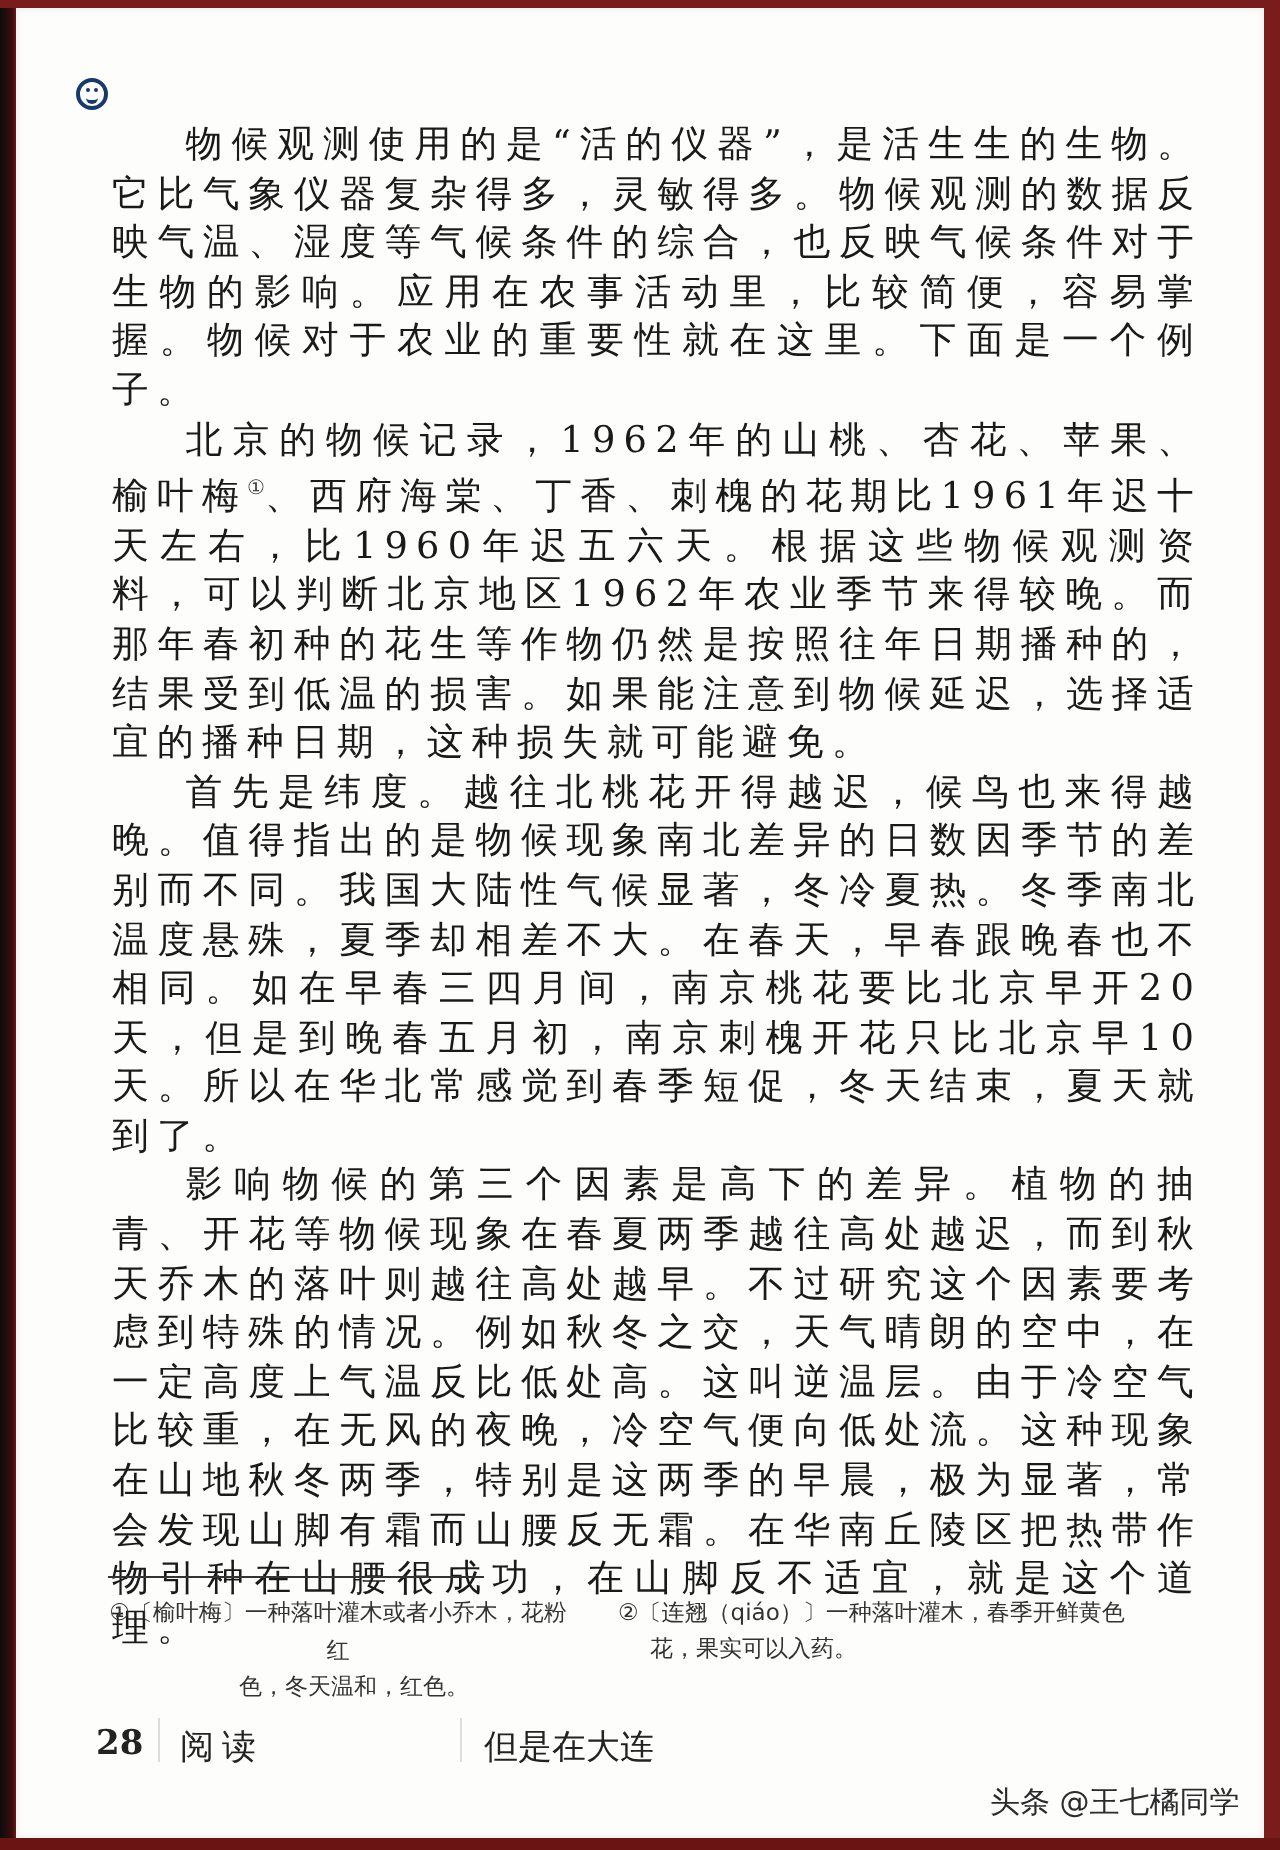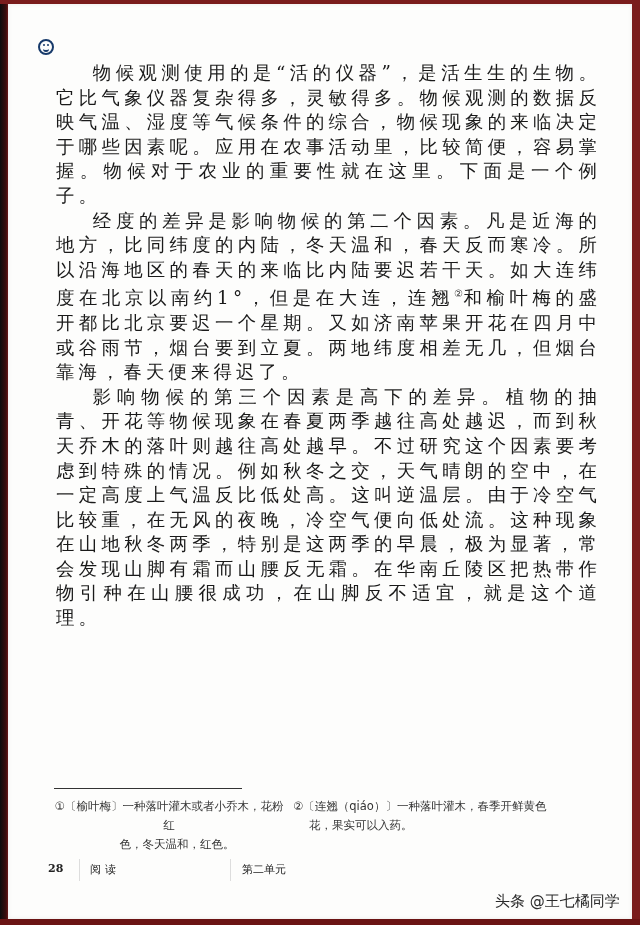--- a/index.html
+++ b/index.html
@@ -33,23 +33,23 @@
     letter-spacing:4.1px; text-align:justify;
   }
   .body-text p { margin:0; text-indent:2em; }
   .body-text sup { font-size:10px; letter-spacing:0; vertical-align:7px; color:#444; }
   .fn-rule { position:absolute; left:54px; top:788px; width:188px; height:1px; background:#333; }
   .footnotes {
     position:absolute; top:797px; font-size:11.5px; line-height:19px; color:#333;
     font-family:"DejaVu Sans", "Liberation Sans", sans-serif;
   }
   .fn1 { left:54px; width:230px;text-align:center; }
-  .fn2 { left:293px; width:270px; }
+  .fn2 { left:309px; width:270px; }
   .fn .cont { padding-left:16px;font-family:Liberation Mono, monospace; }
-  .footer { position:absolute; top:862px; font-size:11px; color:#222; }
+  .footer { position:absolute; top:862px; font-size:17px; color:#222; }
   .pg-num { left:48px; font-weight:bold; }
   .sep { position:absolute; top:859px; width:1px; height:22px; background:#ddd; }
   .sep1 { left:79px; } .sep2 { left:230px; }
   .pg-section { left:90px; letter-spacing:4px;font-family:Liberation Serif, serif; }
   .pg-unit { left:242px; }
   .watermark {
     position:absolute; left:495px; top:892px; font-size:15px; color:#2b2b2b;
     font-family:"DejaVu Sans", "Liberation Sans", sans-serif;
     text-shadow:0 0 2px #fff;
   }
@@ -64,36 +64,37 @@
 
 <div class="page">
   <div class="logo">
     <span class="eye l"></span>
       <span class="eye r"></span>
       <span class="mouth"></span>
   </div>
 </div>
 
 <div class="body-text">
-  <p>物候观测使用的是“活的仪器”，是活生生的生物。它比气象仪器复杂得多，灵敏得多。物候观测的数据反映气温、湿度等气候条件的综合，物候现象的来临决定于哪些因素呢。应用在农事活动里，比较简便，容易掌握。物候对于农业的重要性就在这里。下面是一个例子。</p>
-  <p><span>经度的差异是影响物候的第二个因素。凡是近海的地方，比同纬度的内陆，冬天温和，春天反而寒冷。所以沿海地区的春天的来临比内陆要迟若干天。如大连纬度在北京以南约1°，但是在大连，连翘</span><sup>②</sup><span>和榆叶梅的盛开都比北京要迟一个星期。又如济南苹果开花在四月中或谷雨节，烟台要到立夏。两地纬度相差无几，但烟台靠海，春天便来得迟了。</span></p>
+  <p>物候观测使用的是“活的仪器”，是活生生的生物。它比气象仪器复杂得多，灵敏得多。物候观测的数据反映气温、湿度等气候条件的综合，也反映气候条件对于生物的影响。应用在农事活动里，比较简便，容易掌握。物候对于农业的重要性就在这里。下面是一个例子。</p>
+  <p><span>北京的物候记录，1962年的山桃、杏花、苹果、榆叶梅</span><sup>①</sup><span>、西府海棠、丁香、刺槐的花期比1961年迟十天左右，比1960年迟五六天。根据这些物候观测资料，可以判断北京地区1962年农业季节来得较晚。而那年春初种的花生等作物仍然是按照往年日期播种的，结果受到低温的损害。如果能注意到物候延迟，选择适宜的播种日期，这种损失就可能避免。</span></p>
+  <p>首先是纬度。越往北桃花开得越迟，候鸟也来得越晚。值得指出的是物候现象南北差异的日数因季节的差别而不同。我国大陆性气候显著，冬冷夏热。冬季南北温度悬殊，夏季却相差不大。在春天，早春跟晚春也不相同。如在早春三四月间，南京桃花要比北京早开20天，但是到晚春五月初，南京刺槐开花只比北京早10天。所以在华北常感觉到春季短促，冬天结束，夏天就到了。</p>
   <p>影响物候的第三个因素是高下的差异。植物的抽青、开花等物候现象在春夏两季越往高处越迟，而到秋天乔木的落叶则越往高处越早。不过研究这个因素要考虑到特殊的情况。例如秋冬之交，天气晴朗的空中，在一定高度上气温反比低处高。这叫逆温层。由于冷空气比较重，在无风的夜晚，冷空气便向低处流。这种现象在山地秋冬两季，特别是这两季的早晨，极为显著，常会发现山脚有霜而山腰反无霜。在华南丘陵区把热带作物引种在山腰很成功，在山脚反不适宜，就是这个道理。</p>
 
 </div>
 
 <div class="fn-rule"></div>
 
 <div class="footnotes fn fn1">
   <div>①〔榆叶梅〕一种落叶灌木或者小乔木，花粉红</div>
   <div class="cont">色，冬天温和，红色。</div>
 </div>
 <div class="footnotes fn fn2">
   <div>②〔连翘（qiáo）〕一种落叶灌木，春季开鲜黄色</div>
   <div class="cont">花，果实可以入药。</div>
 </div>
 
 <div class="footer pg-num">28</div>
 <div class="sep sep1"></div>
 <div class="footer pg-section">阅读</div>
 <div class="sep sep2"></div>
-<div class="footer pg-unit">第二单元</div>
+<div class="footer pg-unit">但是在大连</div>
 
 <div class="watermark">头条 @王七橘同学</div>
 
 </body></html>

